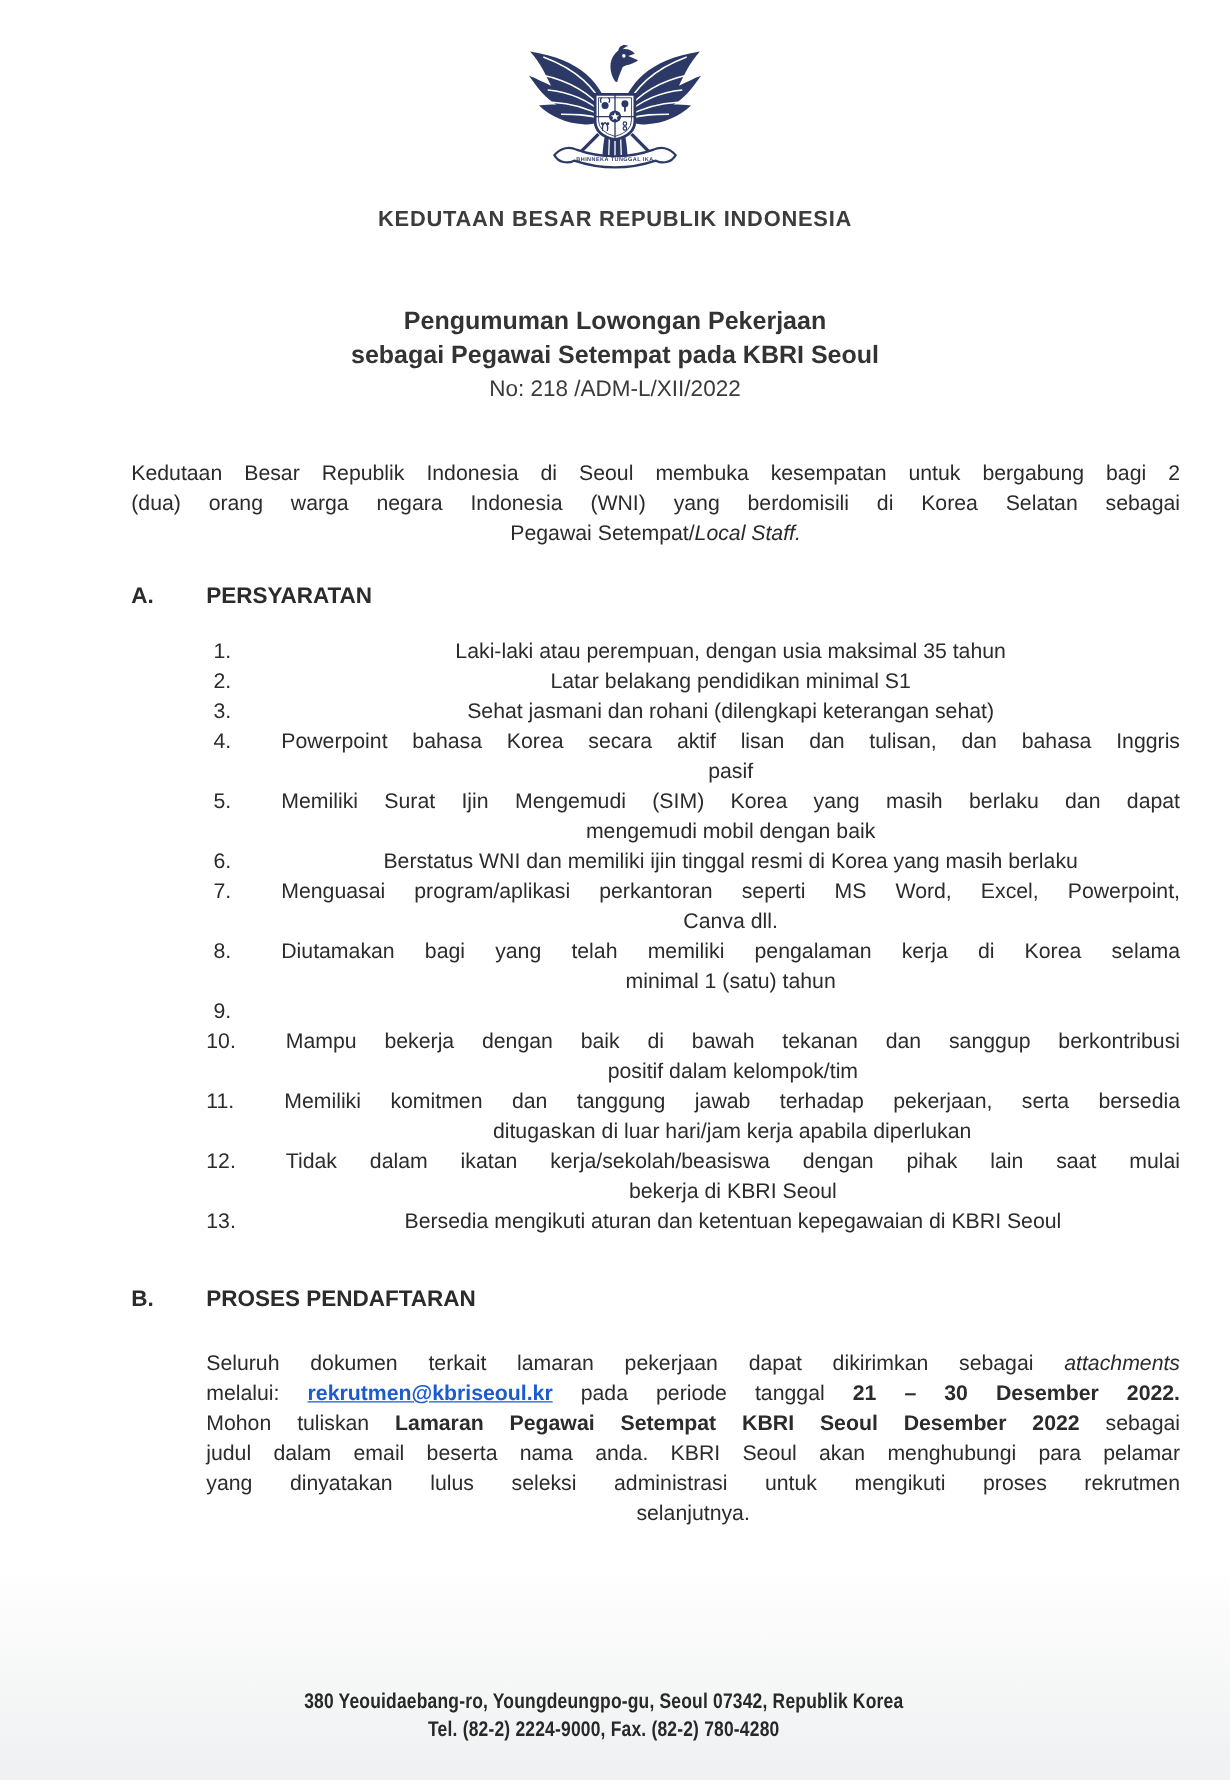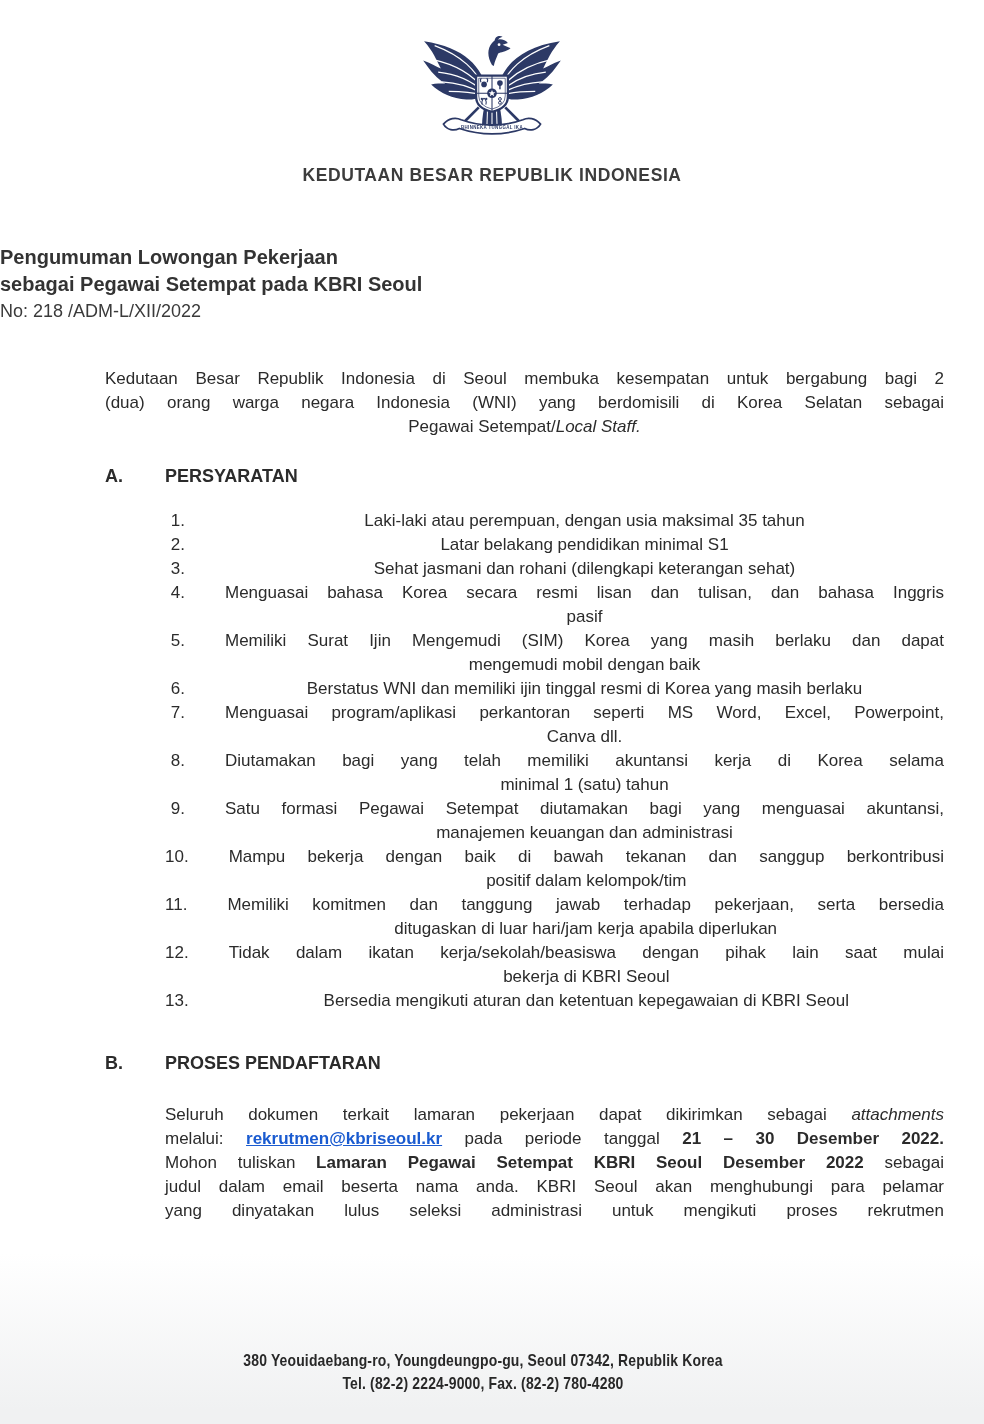--- a/index.html
+++ b/index.html
@@ -21,21 +21,21 @@
     letter-spacing: 0.6px;
     color: #3c3c3c;
   }
   .org-city {
     margin-top: 4px;
     font-size: 16px; font-weight: bold;
     letter-spacing: 11px; padding-left: 11px;
     color: #3c3c3c;
   }
   
-  .doc-title { margin-top: 58px; color: #333; }
+  .doc-title { margin-top: 58px; text-align: center; color: #333; }
   .doc-title-line { font-size: 20px; font-weight: bold; line-height: 27px; }
   .doc-number { font-size: 18px; line-height: 25px; color: #3a3a3a; margin-top: 1px; }
   
   .content {
     padding-left: 105px; padding-right: 40px;
     font-size: 17px; line-height: 24px;
   }
   .line { text-align: center; }
   .line.stretch { text-align: justify; text-align-last: justify; }
   .intro { margin-top: 43px; }
@@ -158,21 +158,21 @@
         </div>
         <div class="req-row">
           <div class="req-num">3.</div>
           <div class="req-text">
             <div class="line"><span>Sehat jasmani dan rohani (dilengkapi keterangan sehat)</span></div>
           </div>
         </div>
         <div class="req-row">
           <div class="req-num">4.</div>
           <div class="req-text">
-            <div class="line stretch"><span>Menguasai bahasa Korea secara resmi lisan dan tulisan, dan bahasa Inggris</span></div>
+            <div class="line stretch"><span>Powerpoint bahasa Korea secara aktif lisan dan tulisan, dan bahasa Inggris</span></div>
             <div class="line"><span>pasif</span></div>
           </div>
         </div>
         <div class="req-row">
           <div class="req-num">5.</div>
           <div class="req-text">
             <div class="line stretch"><span>Memiliki Surat Ijin Mengemudi (SIM) Korea yang masih berlaku dan dapat</span></div>
             <div class="line"><span>mengemudi mobil dengan baik</span></div>
           </div>
         </div>
@@ -185,30 +185,26 @@
         <div class="req-row">
           <div class="req-num">7.</div>
           <div class="req-text">
             <div class="line stretch"><span>Menguasai program/aplikasi perkantoran seperti MS Word, Excel, Powerpoint,</span></div>
             <div class="line"><span>Canva dll.</span></div>
           </div>
         </div>
         <div class="req-row">
           <div class="req-num">8.</div>
           <div class="req-text">
-            <div class="line stretch"><span>Diutamakan bagi yang telah memiliki akuntansi kerja di Korea selama</span></div>
+            <div class="line stretch"><span>Diutamakan bagi yang telah memiliki pengalaman kerja di Korea selama</span></div>
             <div class="line"><span>minimal 1 (satu) tahun</span></div>
           </div>
         </div>
         <div class="req-row">
           <div class="req-num">9.</div>
-          <div class="req-text">
-            <div class="line stretch"><span>Satu formasi Pegawai Setempat diutamakan bagi yang menguasai akuntansi,</span></div>
-            <div class="line"><span>manajemen keuangan dan administrasi</span></div>
-          </div>
         </div>
         <div class="req-row">
           <div class="req-num">10.</div>
           <div class="req-text">
             <div class="line stretch"><span>Mampu bekerja dengan baik di bawah tekanan dan sanggup berkontribusi</span></div>
             <div class="line"><span>positif dalam kelompok/tim</span></div>
           </div>
         </div>
         <div class="req-row">
           <div class="req-num">11.</div>
@@ -235,20 +231,21 @@
     <div class="section-head section-head-b">
       <div class="section-letter">B.</div>
       <div>PROSES PENDAFTARAN</div>
     </div>
     <div class="section-b-par">
         <div class="line stretch"><span>Seluruh dokumen terkait lamaran pekerjaan dapat dikirimkan sebagai </span><span class="i">attachments</span></div>
         <div class="line stretch"><span>melalui: </span><a class="email-link" href="#">rekrutmen@kbriseoul.kr</a><span> pada periode tanggal </span><span class="b">21 – 30</span><span> </span><span class="b">Desember 2022.</span></div>
         <div class="line stretch"><span>Mohon tuliskan </span><span class="b">Lamaran Pegawai Setempat KBRI Seoul Desember 2022</span><span> sebagai</span></div>
         <div class="line stretch"><span>judul dalam email beserta nama anda. KBRI Seoul akan menghubungi para pelamar</span></div>
         <div class="line stretch"><span>yang dinyatakan lulus seleksi administrasi untuk mengikuti proses rekrutmen</span></div>
+        <div class="line"><span>selanjutnya.</span></div>
       </div>
 
   </div>
 
   <div class="footer">
     <span class="footer-line">380 Yeouidaebang-ro, Youngdeungpo-gu, Seoul 07342, Republik Korea</span>
     <span class="footer-line">Tel. (82-2) 2224-9000,   Fax. (82-2) 780-4280</span>
   </div>
 
 </div>

